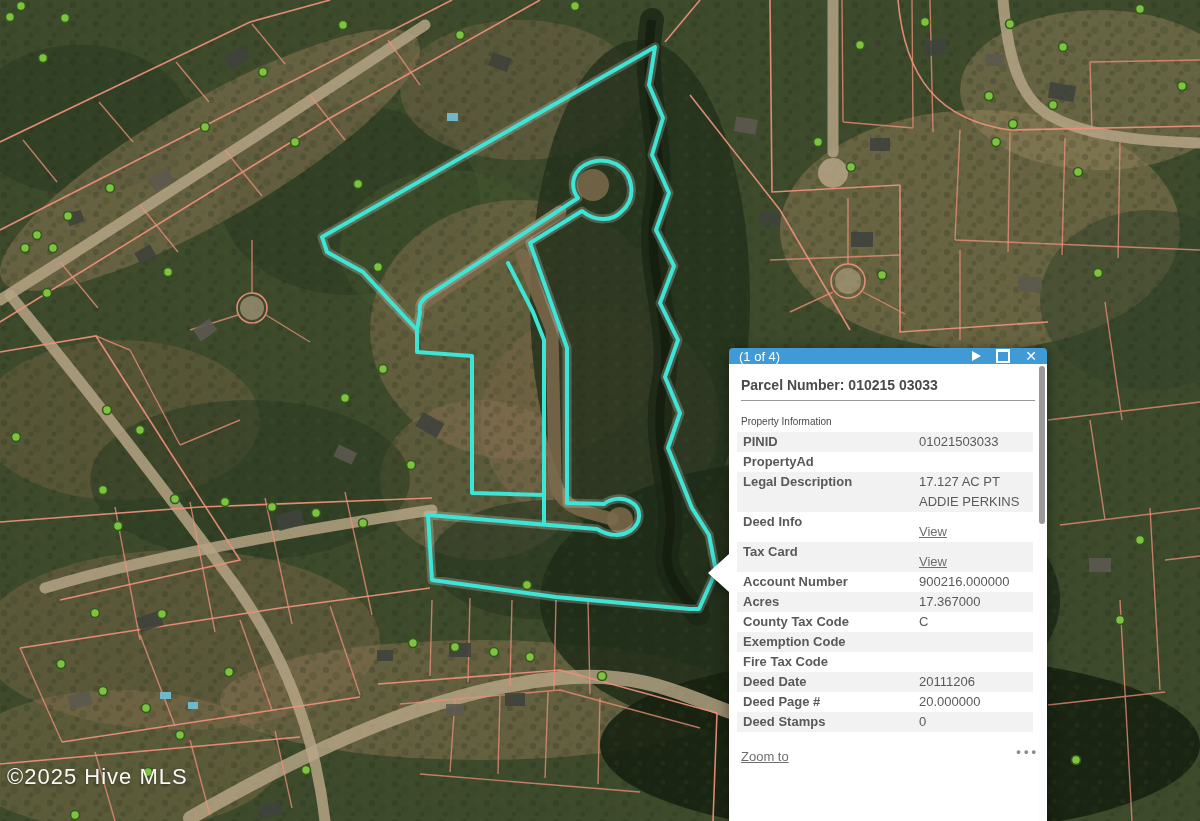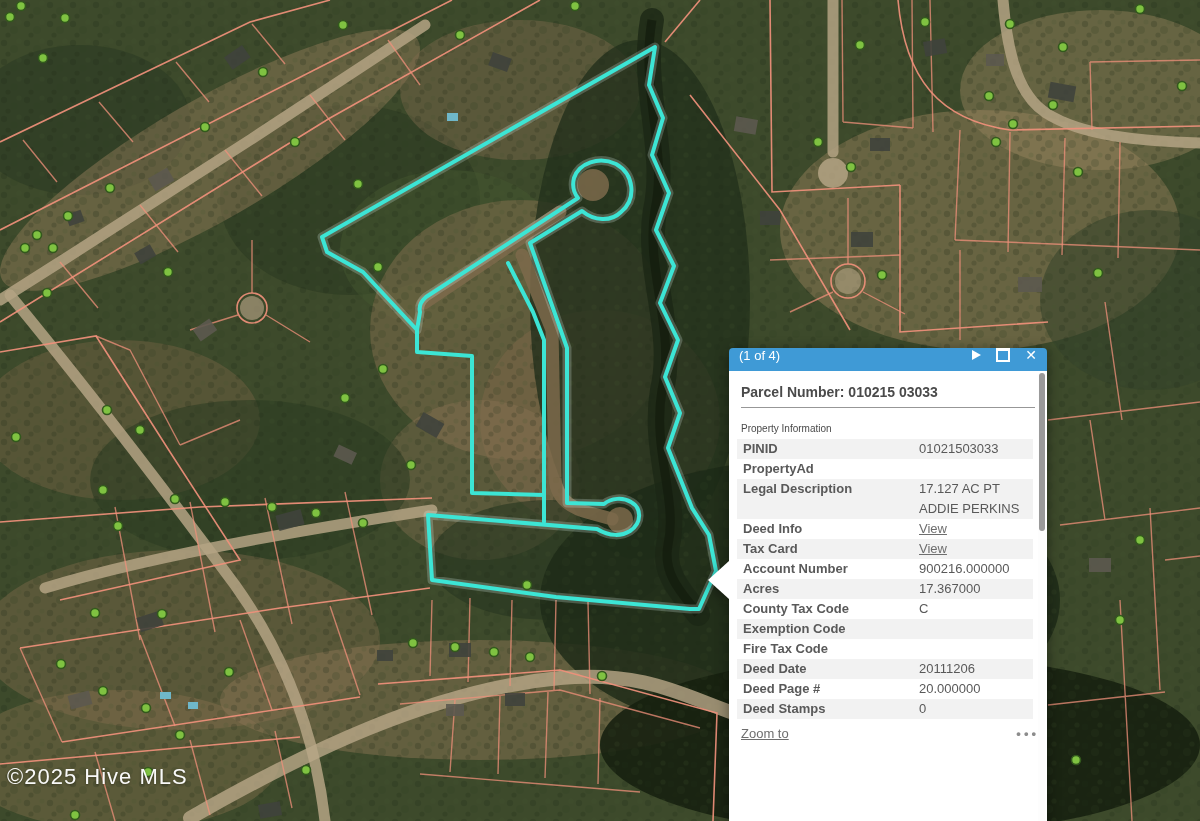--- a/index.html
+++ b/index.html
@@ -17,42 +17,42 @@
   .rdwide{stroke:#b9a888;stroke-width:14;fill:none;opacity:.8;stroke-linecap:round;}
   .rdint{stroke:#7d6a4b;stroke-width:13;fill:none;opacity:.85;stroke-linecap:round;}
   .creek{stroke:#1c2715;stroke-width:24;fill:none;opacity:.8;stroke-linecap:round;}
   .creek2{stroke:#141d0e;stroke-width:9;fill:none;opacity:.8;}
   .house{fill:#3f423c;opacity:.9;}
   .house2{fill:#5c594f;opacity:.9;}
 
   
   .popup{position:absolute;left:729px;top:348px;width:318px;
          filter:drop-shadow(0 3px 7px rgba(0,0,0,.45));}
-  .popup-header{height:23px;background:var(--header_blue);border-radius:4px 4px 0 0;
-    display:flex;align-items:flex-start;padding:0 10px;color:#fff;font-size:13px;}
+  .popup-header{height:16px;background:var(--header_blue);border-radius:4px 4px 0 0;
+    display:flex;align-items:center;padding:0 10px;color:#fff;font-size:13px;}
   .popup-title{flex:0 0 auto;}
   .hdr-icons{margin-left:auto;display:flex;align-items:center;gap:15px;}
   .icon-next{width:0;height:0;border-top:5px solid transparent;border-bottom:5px solid transparent;
     border-left:9px solid #fff;cursor:pointer;}
   .icon-dock{width:10px;height:9px;border:2px solid #fff;border-top-width:3px;cursor:pointer;}
   .icon-close{color:#fff;font-size:14px;font-weight:bold;line-height:14px;cursor:pointer;}
   .popup-body{position:relative;background:#ffffff;border-radius:0 0 8px 8px;height:476px;
     color:var(--popup_text);}
   .beak{position:absolute;left:-21px;top:190px;width:0;height:0;
     border-top:19px solid transparent;border-bottom:19px solid transparent;
     border-right:21px solid #fff;}
   .parcel-title{padding:13px 12px 7px 12px;font-size:14px;font-weight:bold;color:var(--title_text);}
   .divider{border-bottom:1px solid #979797;margin:0 12px;}
   .section-title{padding:15px 12px 5px 12px;font-size:10px;color:var(--title_text);}
   .attr-table{margin:0 14px 0 8px;}
   .attr-row{display:flex;font-size:13px;line-height:20px;min-height:20px;}
   .attr-row:nth-child(odd){background:var(--row_stripe);}
   .attr-label{width:176px;flex:0 0 176px;padding-left:6px;color:var(--popup_text);font-weight:bold;}
   .attr-value{flex:1;color:var(--popup_text);}
-  .linkval .attr-value, a.plink{color:var(--link_gray);text-decoration:underline;cursor:pointer;}
+  .linkval .attr-value, a.plink{color:var(--link_gray);text-decoration:underline;cursor:pointer;margin-top:10px;}
   .popup-footer{display:flex;align-items:center;justify-content:space-between;
     padding:7px 8px 0 12px;font-size:13px;}
   .more-dots{color:#8c8c8c;font-size:13px;letter-spacing:3px;font-weight:bold;cursor:pointer;}
   .scroll-track{position:absolute;right:2px;top:2px;bottom:2px;width:7px;background:#fdfdfd;
     border-radius:4px;}
   .scroll-thumb{position:absolute;right:0;top:0;width:6px;height:158px;background:#9a9a9a;
     border-radius:3px;cursor:pointer;}
 
   .watermark{position:absolute;left:7px;top:764px;color:var(--watermark);font-size:22px;
     letter-spacing:1px;text-shadow:0 1px 3px rgba(0,0,0,.4);opacity:.97;}

